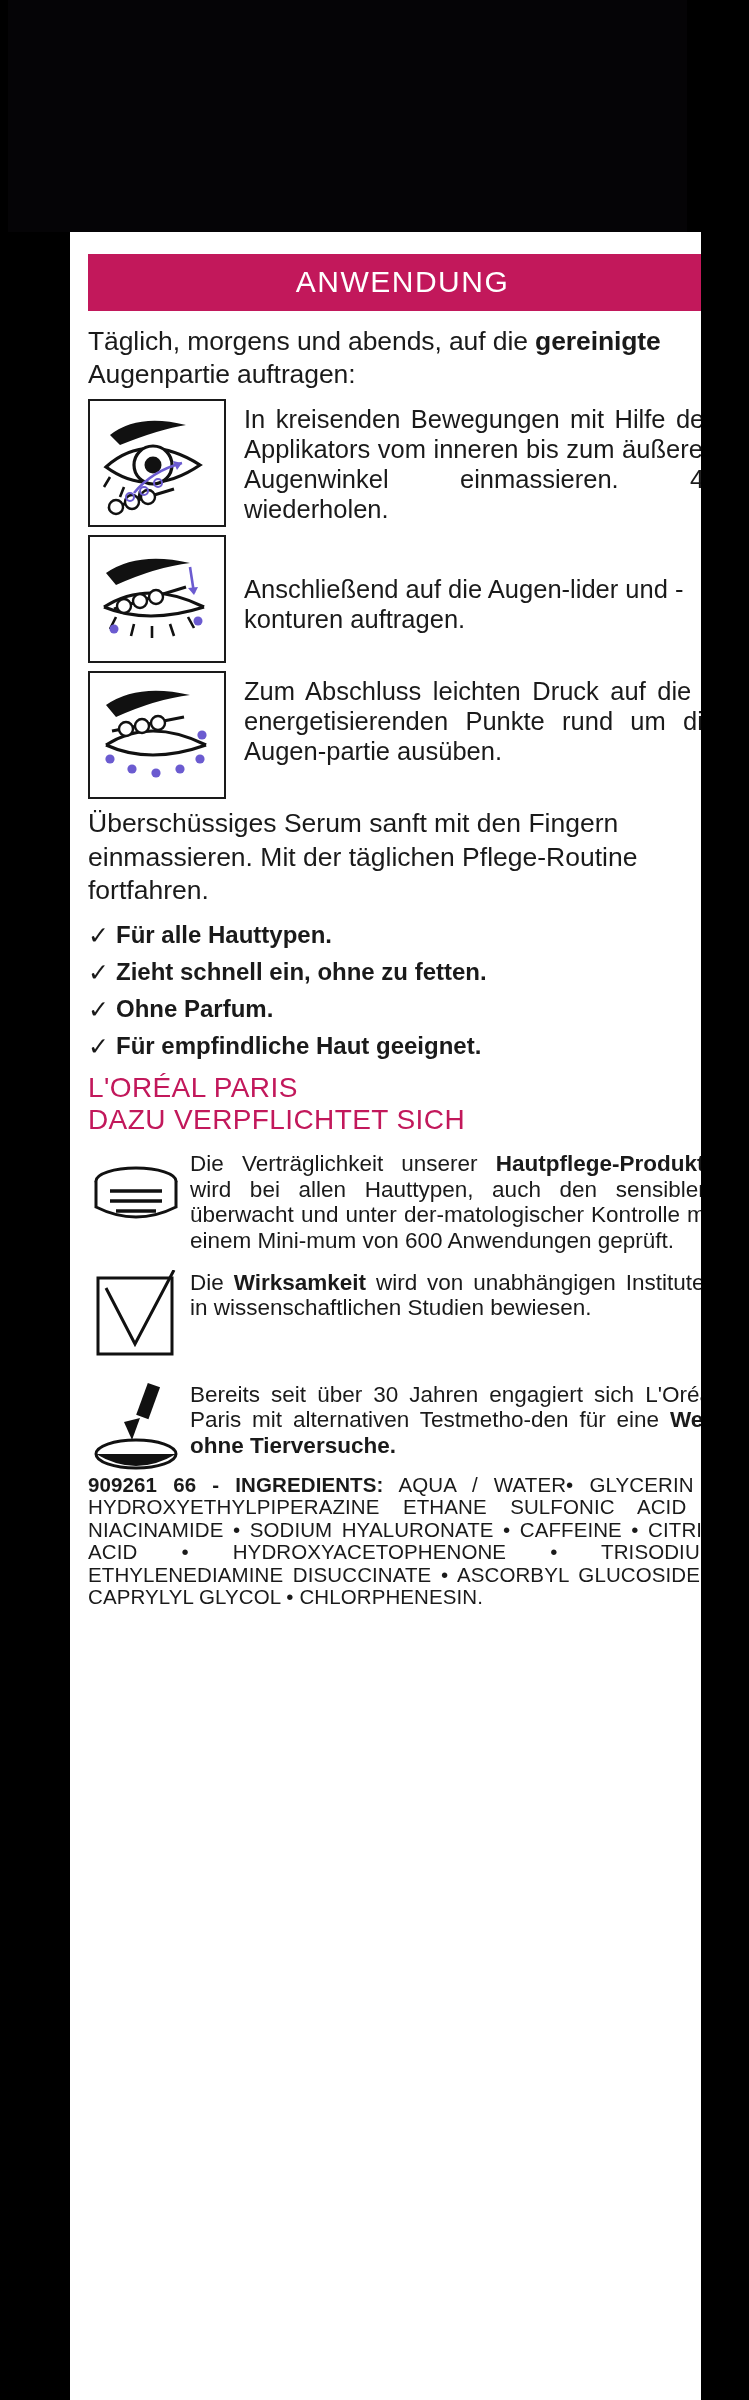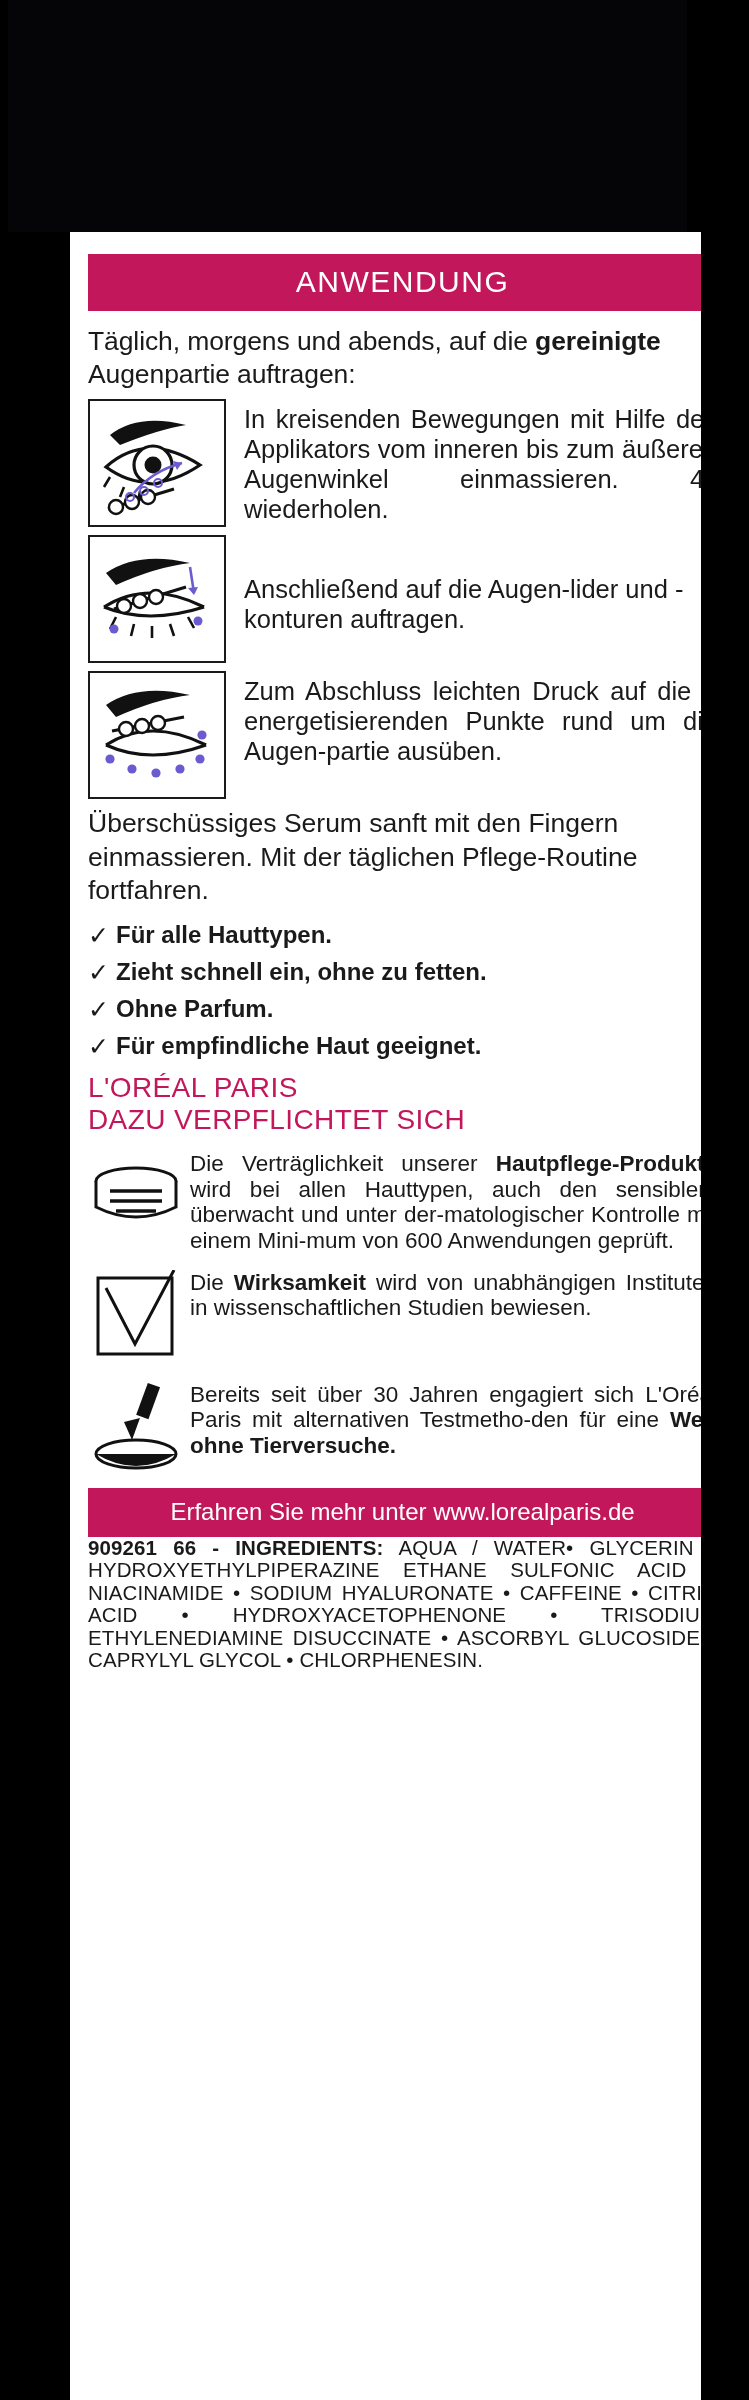--- a/index.html
+++ b/index.html
@@ -327,20 +327,19 @@
           <path d="M52 36 L44 58 L36 40 Z" fill="#111"></path>
           <ellipse cx="48" cy="72" rx="40" ry="14" fill="#fff" stroke="#111" stroke-width="3"></ellipse>
           <path d="M8 72 Q48 96 88 72" fill="#111"></path>
         </svg>
       </div>
       <div class="commit-text">
         <span>Bereits seit über 30 Jahren engagiert sich L'Oréal Paris mit alternativen Testmetho-den für eine </span><b>Welt ohne Tierversuche.</b><span></span>
       </div>
     </div>
 
-    <div class="url-banner">Erfahren Sie mehr unter www.lorealparis.de</div>
 
     <div class="ingredients">
       <b>909261 66 - INGREDIENTS:</b><span> AQUA / WATER• GLYCERIN • HYDROXYETHYLPIPERAZINE ETHANE SULFONIC ACID • NIACINAMIDE • SODIUM HYALURONATE • CAFFEINE • CITRIC ACID • HYDROXYACETOPHENONE • TRISODIUM ETHYLENEDIAMINE DISUCCINATE • ASCORBYL GLUCOSIDE • CAPRYLYL GLYCOL • CHLORPHENESIN.</span>
     </div>
 
   </div>
 </div>
 
 </body></html>

